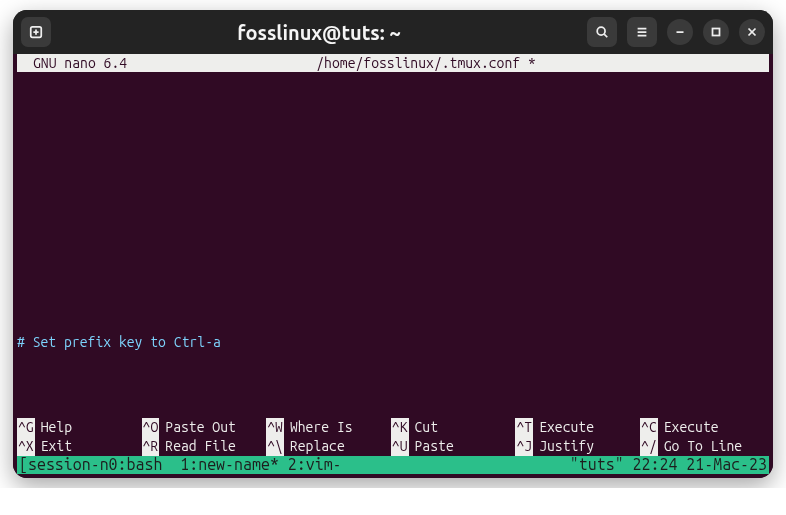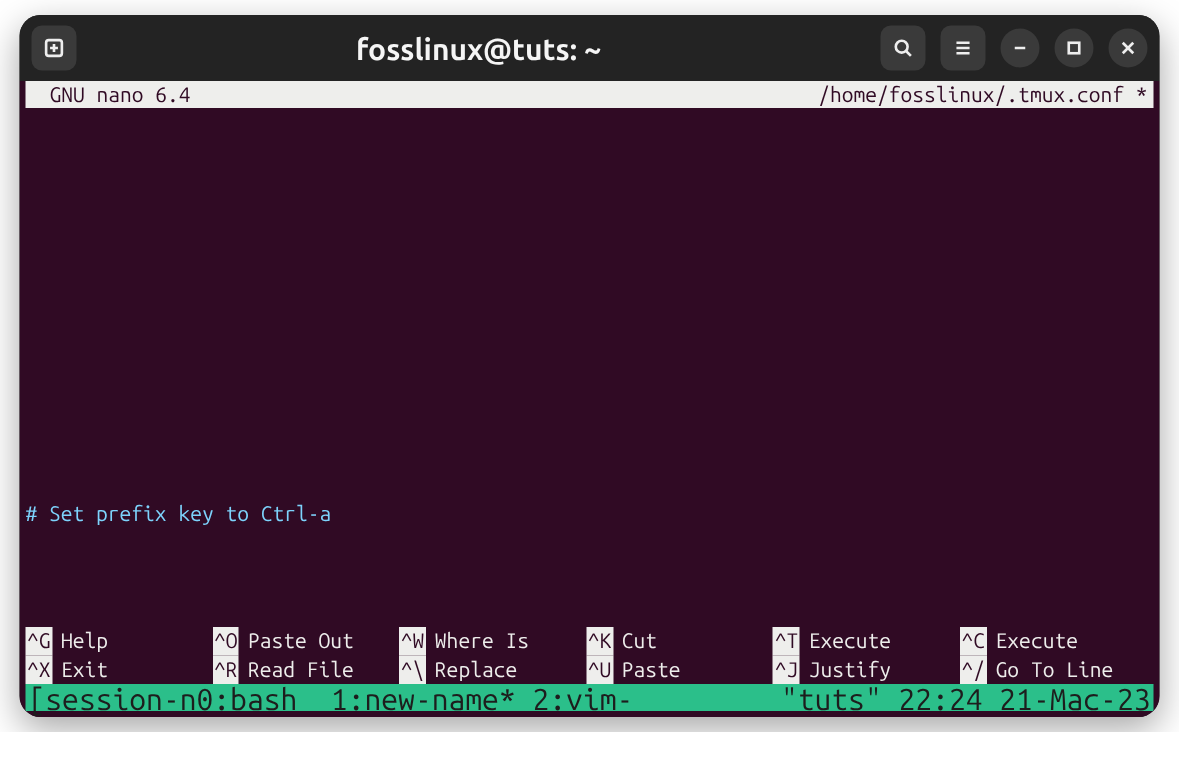--- a/index.html
+++ b/index.html
@@ -50,21 +50,21 @@
     .nano-header {
       background: #eeeeec;
       color: #300a24;
       display: flex;
       padding: 0 4px;
       height: 18px;
       align-items: center;
       margin: 0 4px;
     }
     .nano-header .app { padding-left: 12px; }
-    .nano-header .file { flex: 1; text-align: right; margin-left: -40px; }
+    .nano-header .file { flex: 1; text-align: center; margin-left: -40px; }
     .editor-body {
       padding: 0 4px;
       white-space: pre;
     }
     .editor-body .blank { height: 18px; }
     .comment { color: #7dd3fc; }
     .nano-footer {
       position: absolute;
       bottom: 22px;
       left: 0; right: 4px;
@@ -80,21 +80,21 @@
     .tmux-status {
       position: absolute;
       bottom: 4px;
       left: 4px; right: 4px;
       background: #2bbf8a;
       color: #1d1d1d;
       display: flex;
       height: 18px;
       align-items: center;
       padding: 0 2px;
-      font-size: 20px;
+      font-size: 16px;
     }
     .tmux-left { flex: 1; white-space: pre; }
     .tmux-right { white-space: pre; }
   </style>
 </head>
 <body>
 
 <div class="window">
   <div class="titlebar">
     <div class="tb-left">

